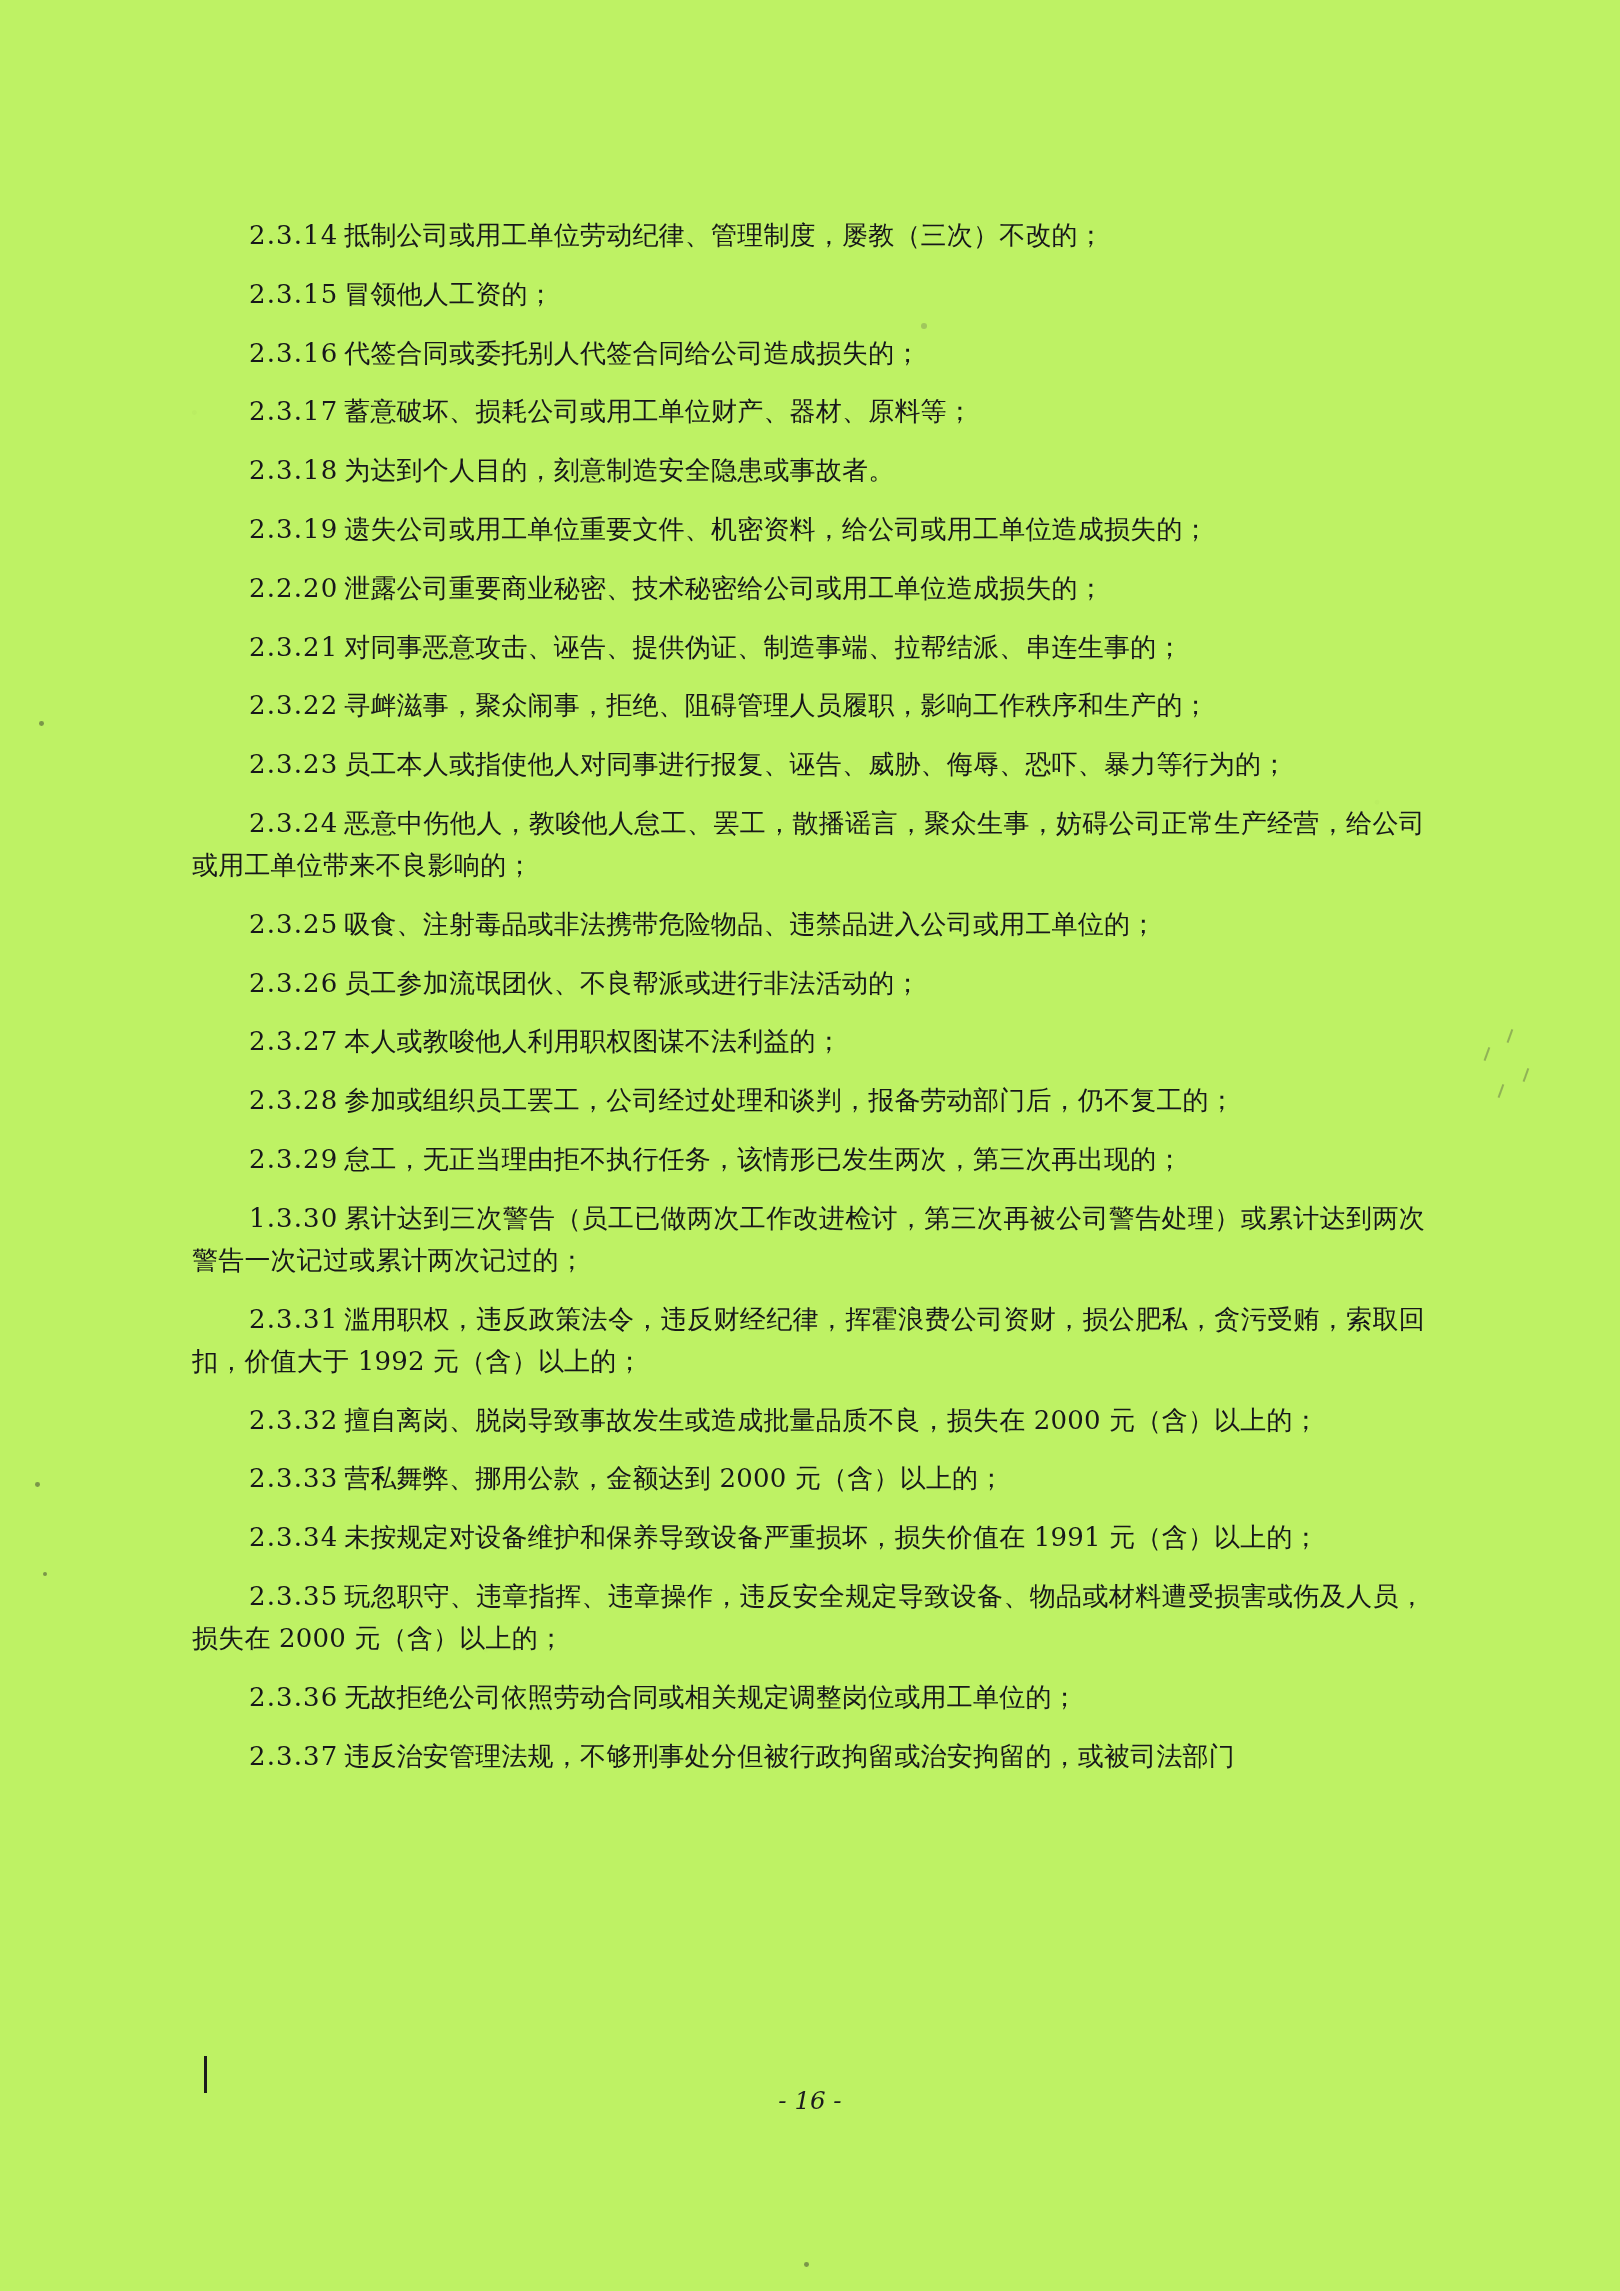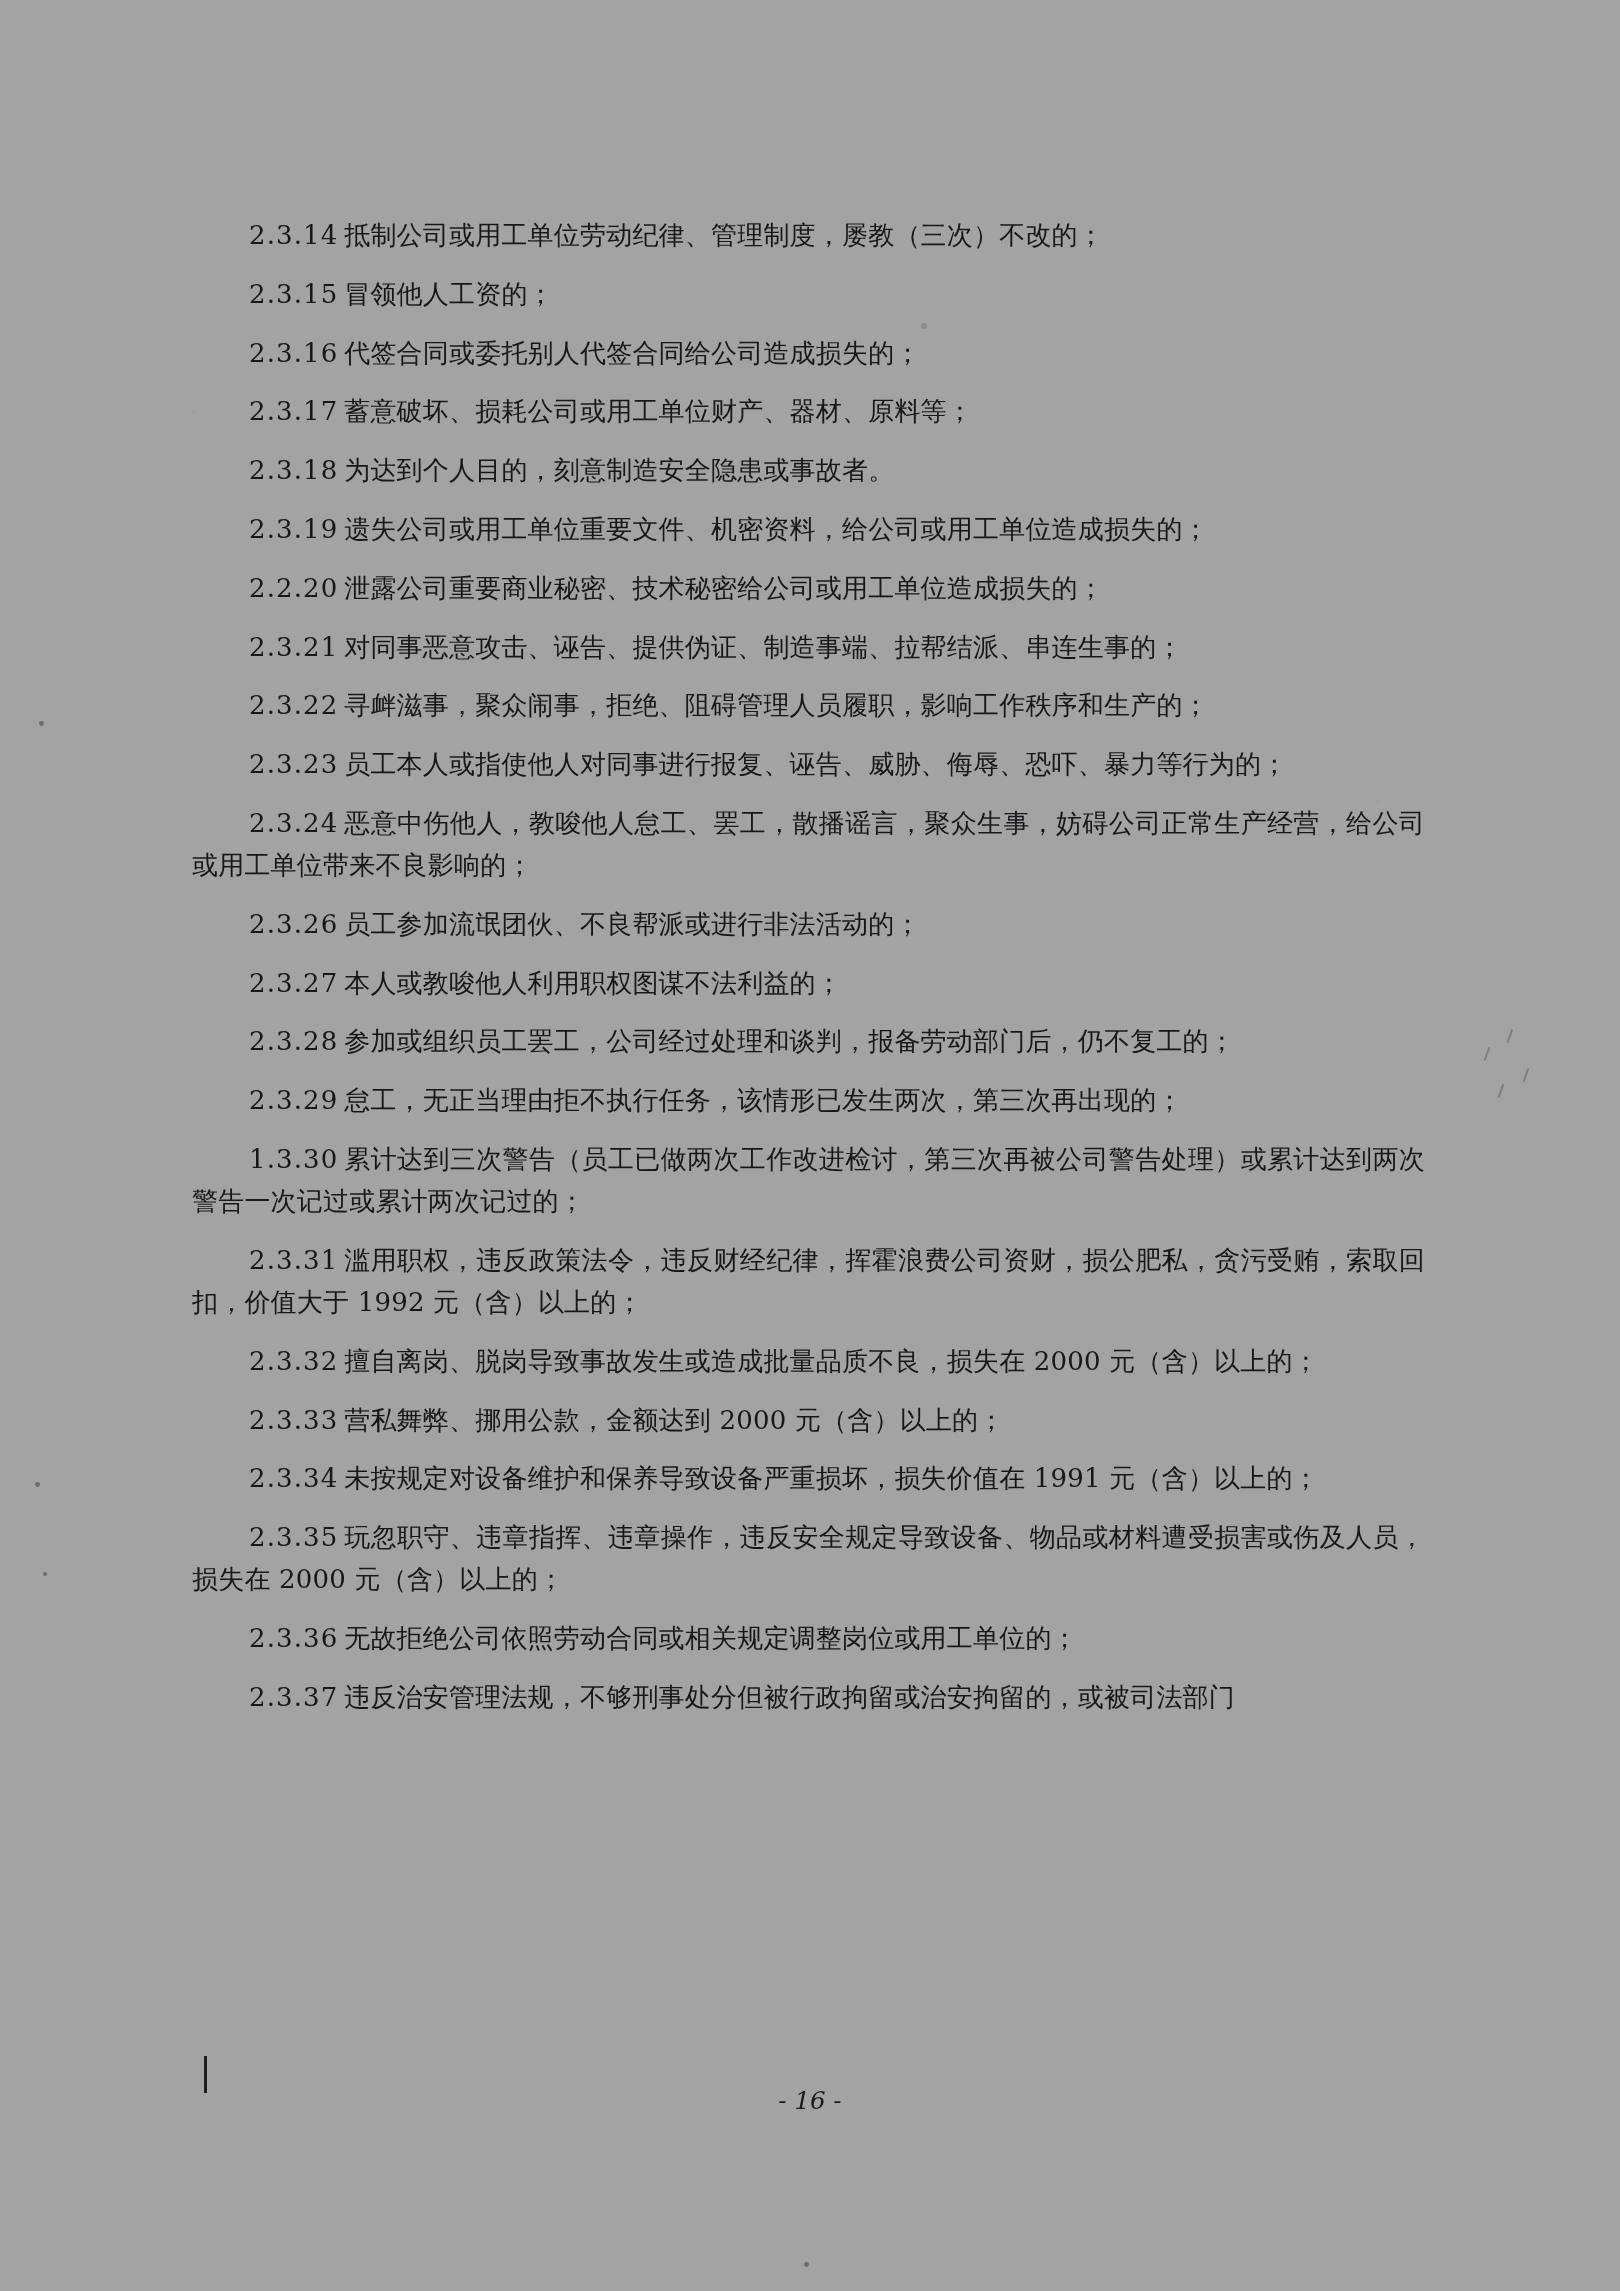--- a/index.html
+++ b/index.html
@@ -12,21 +12,21 @@
     height: 2292px;
     position: relative;
     font-family: "DejaVu Serif", "Liberation Serif", serif;
     overflow: hidden;
   }
 
   
   .page {
     position: absolute;
     inset: 0;
-    background: #a3a3a3;
+    background: #bef264;
   }
 
   .scan-noise {
     position: absolute;
     inset: 0;
     pointer-events: none;
     background:
       radial-gradient(circle at 12% 18%, rgba(0,0,0,0.018) 0 2px, rgba(0,0,0,0) 2.9px),
       radial-gradient(circle at 85% 35%, rgba(0,0,0,0.015) 0 2px, rgba(0,0,0,0) 2.9px),
       radial-gradient(circle at 30% 72%, rgba(0,0,0,0.012) 0 2px, rgba(0,0,0,0) 2.9px);
@@ -118,20 +118,21 @@
     <p class="clause"><span class="num">2.3.15</span><span>冒领他人工资的；</span></p>
     <p class="clause"><span class="num">2.3.16</span><span>代签合同或委托别人代签合同给公司造成损失的；</span></p>
     <p class="clause"><span class="num">2.3.17</span><span>蓄意破坏、损耗公司或用工单位财产、器材、原料等；</span></p>
     <p class="clause"><span class="num">2.3.18</span><span>为达到个人目的，刻意制造安全隐患或事故者。</span></p>
     <p class="clause"><span class="num">2.3.19</span><span>遗失公司或用工单位重要文件、机密资料，给公司或用工单位造成损失的；</span></p>
     <p class="clause"><span class="num">2.2.20</span><span>泄露公司重要商业秘密、技术秘密给公司或用工单位造成损失的；</span></p>
     <p class="clause"><span class="num">2.3.21</span><span>对同事恶意攻击、诬告、提供伪证、制造事端、拉帮结派、串连生事的；</span></p>
     <p class="clause"><span class="num">2.3.22</span><span>寻衅滋事，聚众闹事，拒绝、阻碍管理人员履职，影响工作秩序和生产的；</span></p>
     <p class="clause"><span class="num">2.3.23</span><span>员工本人或指使他人对同事进行报复、诬告、威胁、侮辱、恐吓、暴力等行为的；</span></p>
     <p class="clause"><span class="num">2.3.24</span><span>恶意中伤他人，教唆他人怠工、罢工，散播谣言，聚众生事，妨碍公司正常生产经营，给公司或用工单位带来不良影响的；</span></p>
+    <p class="clause"><span class="num">2.3.25</span><span>吸食、注射毒品或非法携带危险物品、违禁品进入公司或用工单位的；</span></p>
     <p class="clause"><span class="num">2.3.26</span><span>员工参加流氓团伙、不良帮派或进行非法活动的；</span></p>
     <p class="clause"><span class="num">2.3.27</span><span>本人或教唆他人利用职权图谋不法利益的；</span></p>
     <p class="clause"><span class="num">2.3.28</span><span>参加或组织员工罢工，公司经过处理和谈判，报备劳动部门后，仍不复工的；</span></p>
     <p class="clause"><span class="num">2.3.29</span><span>怠工，无正当理由拒不执行任务，该情形已发生两次，第三次再出现的；</span></p>
     <p class="clause"><span class="num">1.3.30</span><span>累计达到三次警告（员工已做两次工作改进检讨，第三次再被公司警告处理）或累计达到两次警告一次记过或累计两次记过的；</span></p>
     <p class="clause"><span class="num">2.3.31</span><span>滥用职权，违反政策法令，违反财经纪律，挥霍浪费公司资财，损公肥私，贪污受贿，索取回扣，价值大于 1992 元（含）以上的；</span></p>
     <p class="clause"><span class="num">2.3.32</span><span>擅自离岗、脱岗导致事故发生或造成批量品质不良，损失在 2000 元（含）以上的；</span></p>
     <p class="clause"><span class="num">2.3.33</span><span>营私舞弊、挪用公款，金额达到 2000 元（含）以上的；</span></p>
     <p class="clause"><span class="num">2.3.34</span><span>未按规定对设备维护和保养导致设备严重损坏，损失价值在 1991 元（含）以上的；</span></p>
     <p class="clause"><span class="num">2.3.35</span><span>玩忽职守、违章指挥、违章操作，违反安全规定导致设备、物品或材料遭受损害或伤及人员，损失在 2000 元（含）以上的；</span></p>

